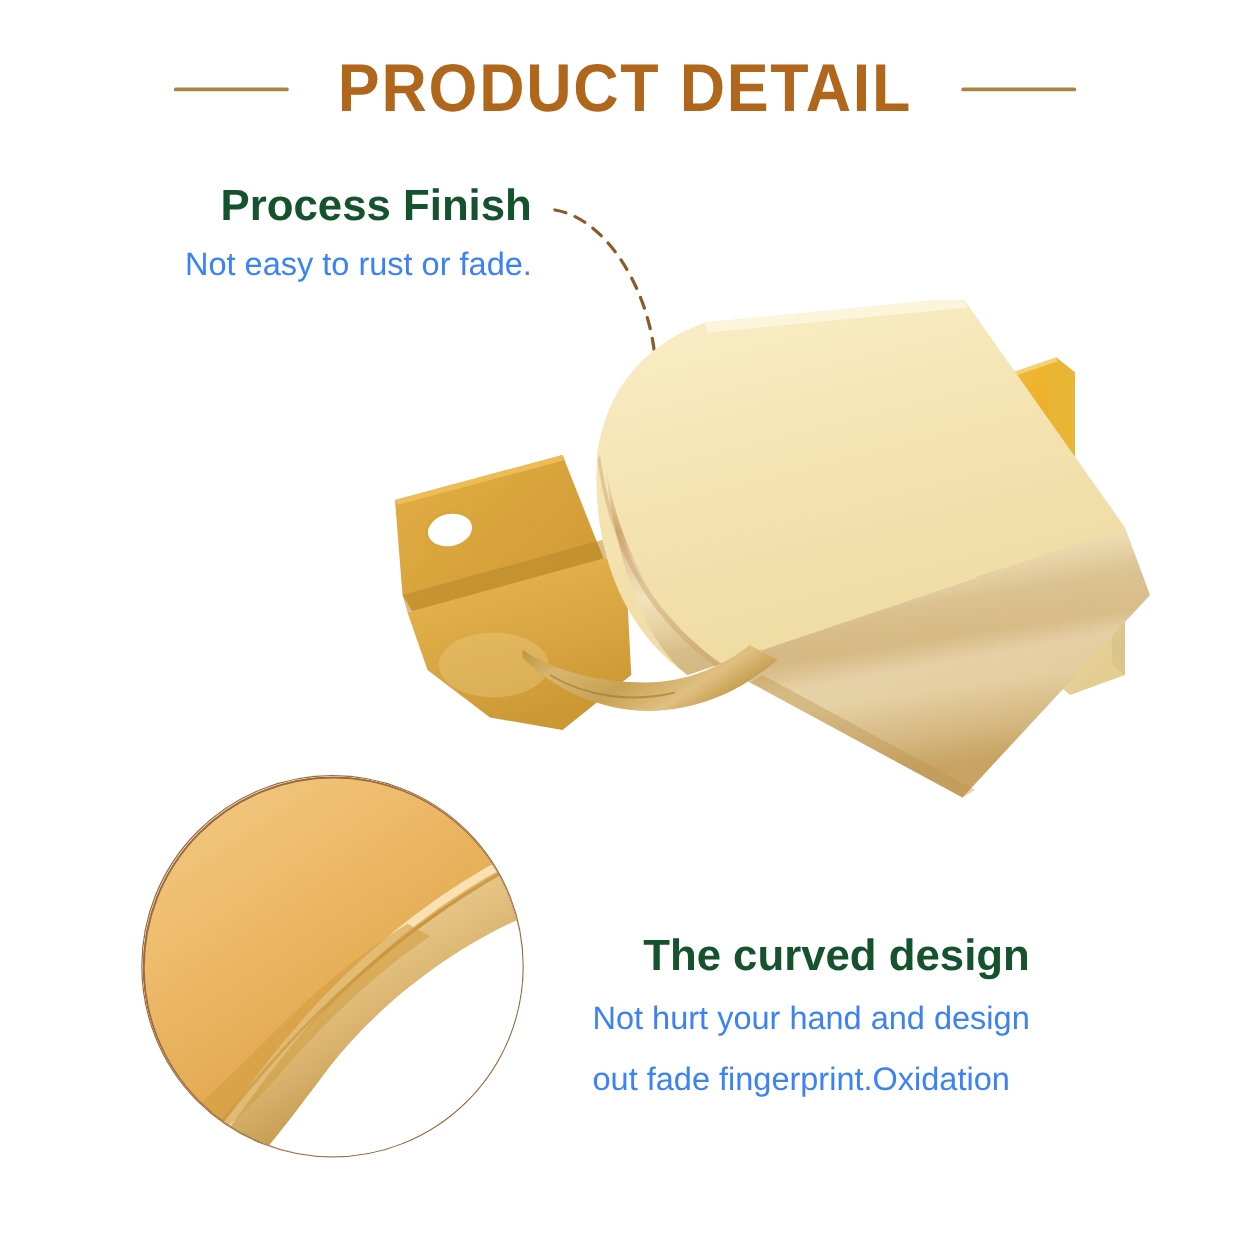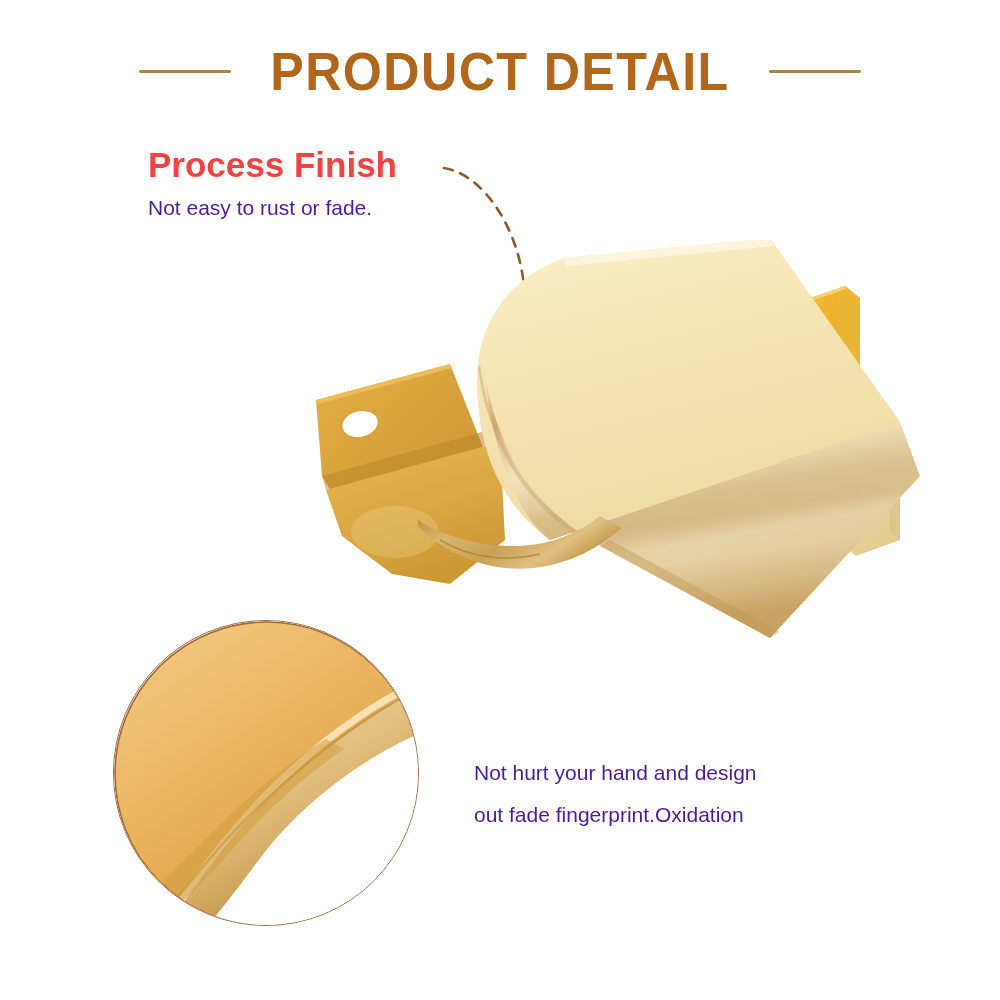--- a/index.html
+++ b/index.html
@@ -46,29 +46,29 @@
     white-space: nowrap;
     transform: scaleX(0.93);
     transform-origin: center;
   }
 
   
   .callout { position: absolute; }
   .callout .ch {
     font-size: 35px;
     font-weight: bold;
-    color: #ef4444;
+    color: #14532d;
     line-height: 1.08;
     white-space: nowrap;
     text-align: right;
   }
   .callout .cs {
-    font-size: 21px;
+    font-size: 26px;
     font-weight: normal;
-    color: #4c1d95;
+    color: #3b82f6;
     line-height: 1.42;
     white-space: nowrap;
   }
   #callout-process { left: 148px; top: 146px; }
   #callout-process .cs { margin-top: 9px; }
   #callout-curved { left: 474px; top: 746px; }
   #callout-curved .cs { margin-top: 12px; }
 
   
   #leader {
@@ -281,17 +281,18 @@
 
         <path d="M -10,306 C 30,280 66,244 104,206 C 140,170 176,140 212,118
                  L 230,128 C 186,158 146,196 110,238 C 80,272 54,296 28,306 Z" fill="#cf9d3f" opacity="0.55"></path>
       </g>
 
       <circle cx="153" cy="153" r="152" fill="none" stroke="#9b6b3d" stroke-width="1.6"></circle>
     </svg>
   </div>
 
   <div class="callout" id="callout-curved">
+    <div class="ch">The curved design</div>
     <div class="cs">Not hurt your hand and design</div>
     <div class="cs">out fade fingerprint.Oxidation</div>
   </div>
 
 </div>
 
 </body></html>

